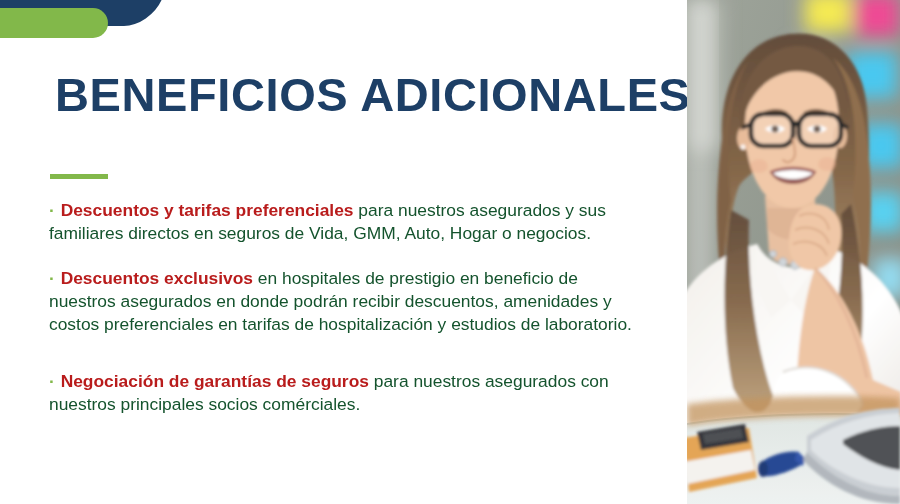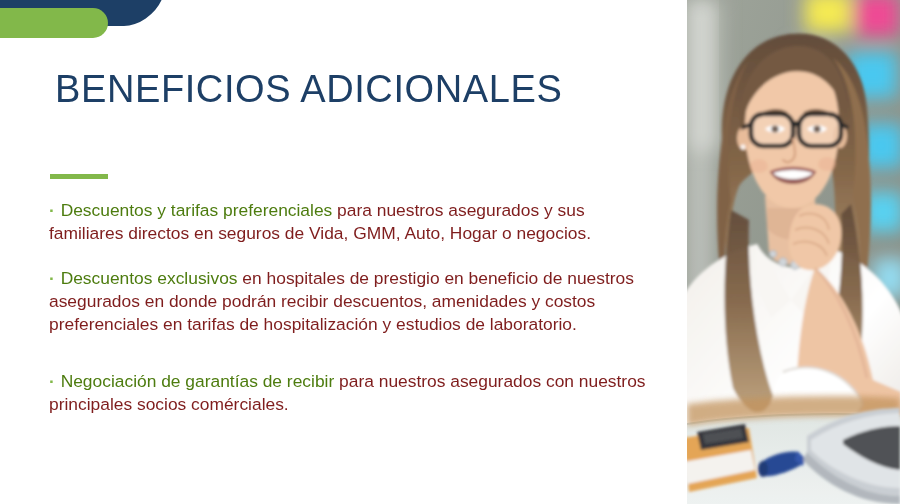--- a/index.html
+++ b/index.html
@@ -27,22 +27,22 @@
     width:148px;height:30px;
     background:#82b84a;
     border-radius:0 16px 16px 0;
   }
 
   
   .title{
     position:absolute;left:55px;top:68px;
     width:600px;
     color:#1d3f66;
-    font-weight:normal;
-    font-size:38px;
+    font-weight:bold;
+    font-size:47px;
     line-height:1.14;
     letter-spacing:0.6px;
   }
   .title-line{display:block;white-space:nowrap;}
 
   
   .rule{
     position:absolute;left:50px;top:174px;
     width:58px;height:5px;
     background:#82b84a;
@@ -58,24 +58,24 @@
   }
   .para{margin:0 0 1px 0;}
   .para.gap-a{padding-bottom:22px;}
   .para.gap-b{padding-bottom:34px;}
   .bullet{
     color:#82b84a;
     font-weight:bold;
     margin-right:1px;
   }
   .lead{
-    color:#4d7c0f;
-    font-weight:normal;
-  }
-  .rest{color:#7f1d1d;}
+    color:#b91c1c;
+    font-weight:bold;
+  }
+  .rest{color:#14532d;}
 
   
   .photo{
     position:absolute;right:0;top:0;
     width:213px;height:504px;
     overflow:hidden;
     background:#8d9289;
   }
   .photo svg{display:block;width:100%;height:100%;}
 </style>
@@ -102,21 +102,21 @@
       <span class="lead">Descuentos y tarifas preferenciales</span><span class="rest"> para nuestros asegurados y sus familiares directos en seguros de Vida, GMM, Auto, Hogar o negocios.</span>
     </p>
 
     <p class="para gap-b">
       <span class="bullet">·</span>
       <span class="lead">Descuentos exclusivos</span><span class="rest"> en hospitales de prestigio en beneficio de nuestros asegurados en donde podrán recibir descuentos, amenidades y costos preferenciales en tarifas de hospitalización y estudios de laboratorio.</span>
     </p>
 
     <p class="para">
       <span class="bullet">·</span>
-      <span class="lead">Negociación de garantías de recibir</span><span class="rest"> para nuestros asegurados con nuestros principales socios comérciales.</span>
+      <span class="lead">Negociación de garantías de seguros</span><span class="rest"> para nuestros asegurados con nuestros principales socios comérciales.</span>
     </p>
 
   </div>
 
   <div class="photo">
     <svg viewBox="0 0 213 504" preserveAspectRatio="xMidYMid slice">
       <defs>
         <filter id="blurBg" x="-20%" y="-20%" width="140%" height="140%">
           <feGaussianBlur stdDeviation="9"></feGaussianBlur>
         </filter>

